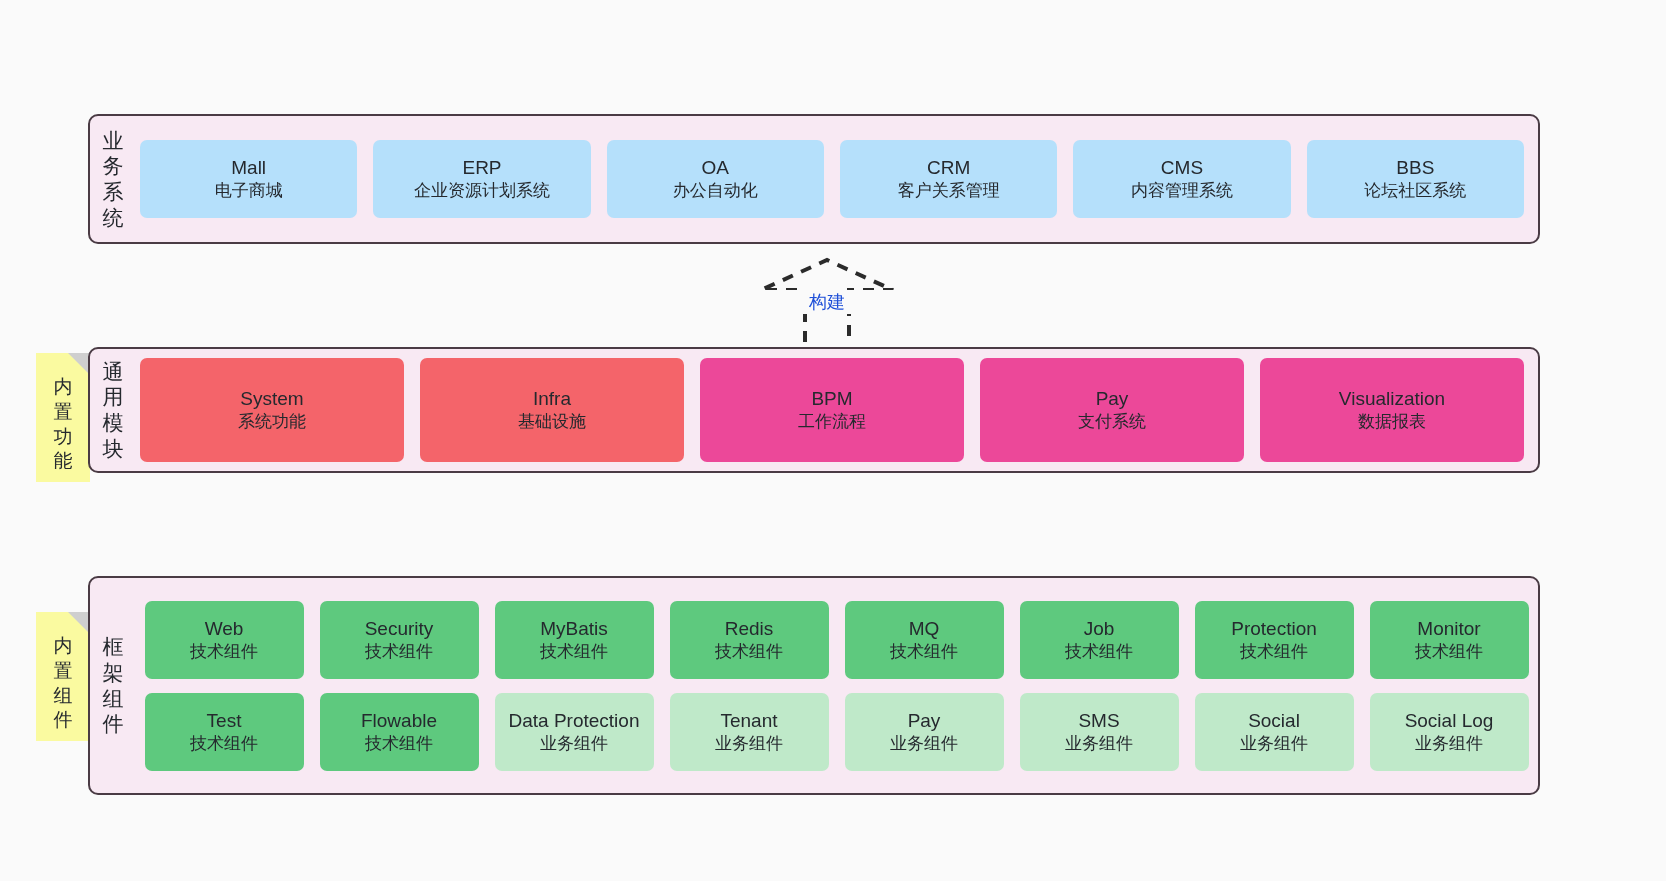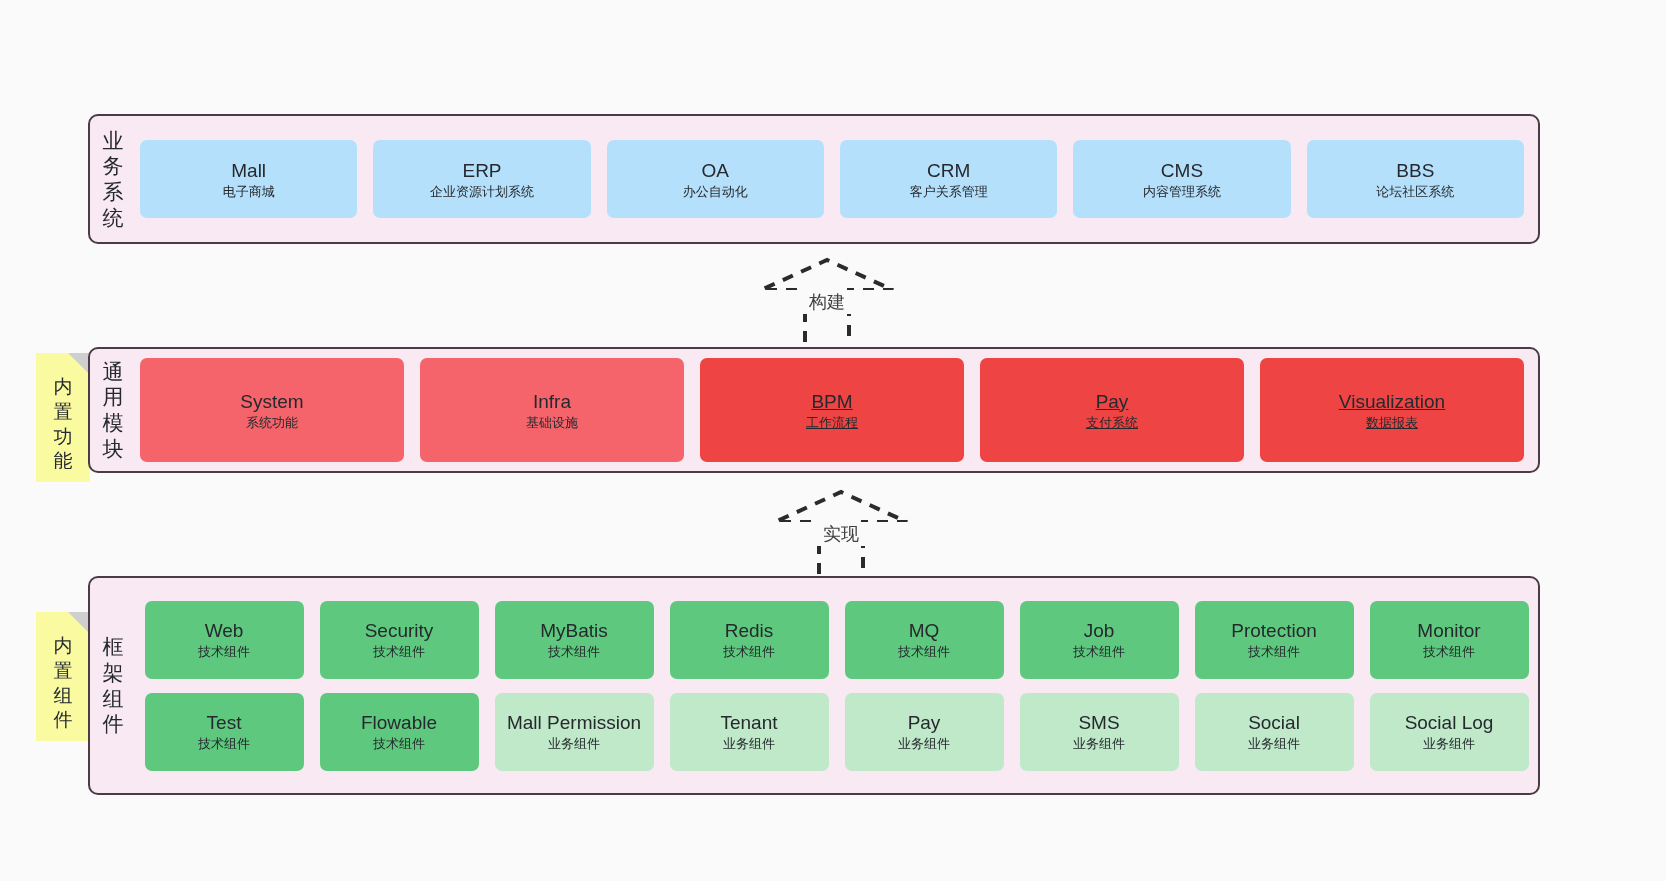--- a/index.html
+++ b/index.html
@@ -75,31 +75,31 @@
     justify-content: center;
     text-align: center;
     color: #25292e;
     font-size: 19px;
     line-height: 1.32;
     padding: 20px 4px;
     box-sizing: border-box;
     user-select: none;
   }
   .node .n-title { font-size: 19px; }
-  .node .n-sub   { font-size: 13px; }
+  .node .n-sub   { font-size: 17px; }
 
   
   .band-biz .node     { height: 78px; }
   .band-common .node  { height: 104px; }
   .band-frame .node   { height: 78px; }
 
   
   .c-blue      { background: #b5e0fb; }
   .c-red       { background: #f4646a; }
-  .c-pink      { background: #ef4444; text-decoration: underline; }
+  .c-pink      { background: #ec4899; }
   .c-green     { background: #5ec97e; }
   .c-greenlite { background: #bfe9c9; }
 
   
   .sticky {
     position: absolute;
     background: #fafaa0;
     box-sizing: border-box;
     display: flex;
     flex-direction: column;
@@ -127,21 +127,21 @@
   .arrow-wrap {
     position: absolute;
     user-select: none;
   }
   .arrow-wrap svg { display: block; overflow: visible; }
   .arrow-label {
     position: absolute;
     left: 0; right: 0;
     text-align: center;
     font-size: 18px;
-    color: #404040;
+    color: #1d4ed8;
     background: #fafafa;
     padding: 0 2px;
     user-select: none;
   }
 </style>
 </head>
 <body>
 
 <div id="canvas">
 
@@ -215,26 +215,20 @@
         <span class="n-title">Pay</span>
         <span class="n-sub">支付系统</span>
       </div>
       <div class="node c-pink">
         <span class="n-title">Visualization</span>
         <span class="n-sub">数据报表</span>
       </div>
     </div>
   </div>
 
-  <div class="arrow-wrap" style="left:771px; top:490px; width:140px; height:84px;">
-    <svg width="140" height="84" viewBox="0 0 140 84" fill="none">
-      <path d="M48 84 L48 32 L4 32 L70 2 L136 32 L92 32 L92 84" stroke="#2b2b2b" stroke-width="4" stroke-dasharray="11 9" stroke-linecap="butt" stroke-linejoin="miter" fill="none"></path>
-    </svg>
-    <div class="arrow-label" style="top:32px;">实现</div>
-  </div>
 
   <div class="sticky" style="left:36px; top:612px; width:54px; height:129px;">
     <span class="fold"></span>
     <span>内
 置
 组
 件</span>
   </div>
 
   <div class="layer band-frame" style="left:88px; top:576px; width:1452px; height:219px;">
@@ -282,21 +276,21 @@
       <div class="box-row">
         <div class="node c-green">
           <span class="n-title">Test</span>
           <span class="n-sub">技术组件</span>
         </div>
         <div class="node c-green">
           <span class="n-title">Flowable</span>
           <span class="n-sub">技术组件</span>
         </div>
         <div class="node c-greenlite">
-          <span class="n-title">Mall Permission</span>
+          <span class="n-title">Data Protection</span>
           <span class="n-sub">业务组件</span>
         </div>
         <div class="node c-greenlite">
           <span class="n-title">Tenant</span>
           <span class="n-sub">业务组件</span>
         </div>
         <div class="node c-greenlite">
           <span class="n-title">Pay</span>
           <span class="n-sub">业务组件</span>
         </div>

